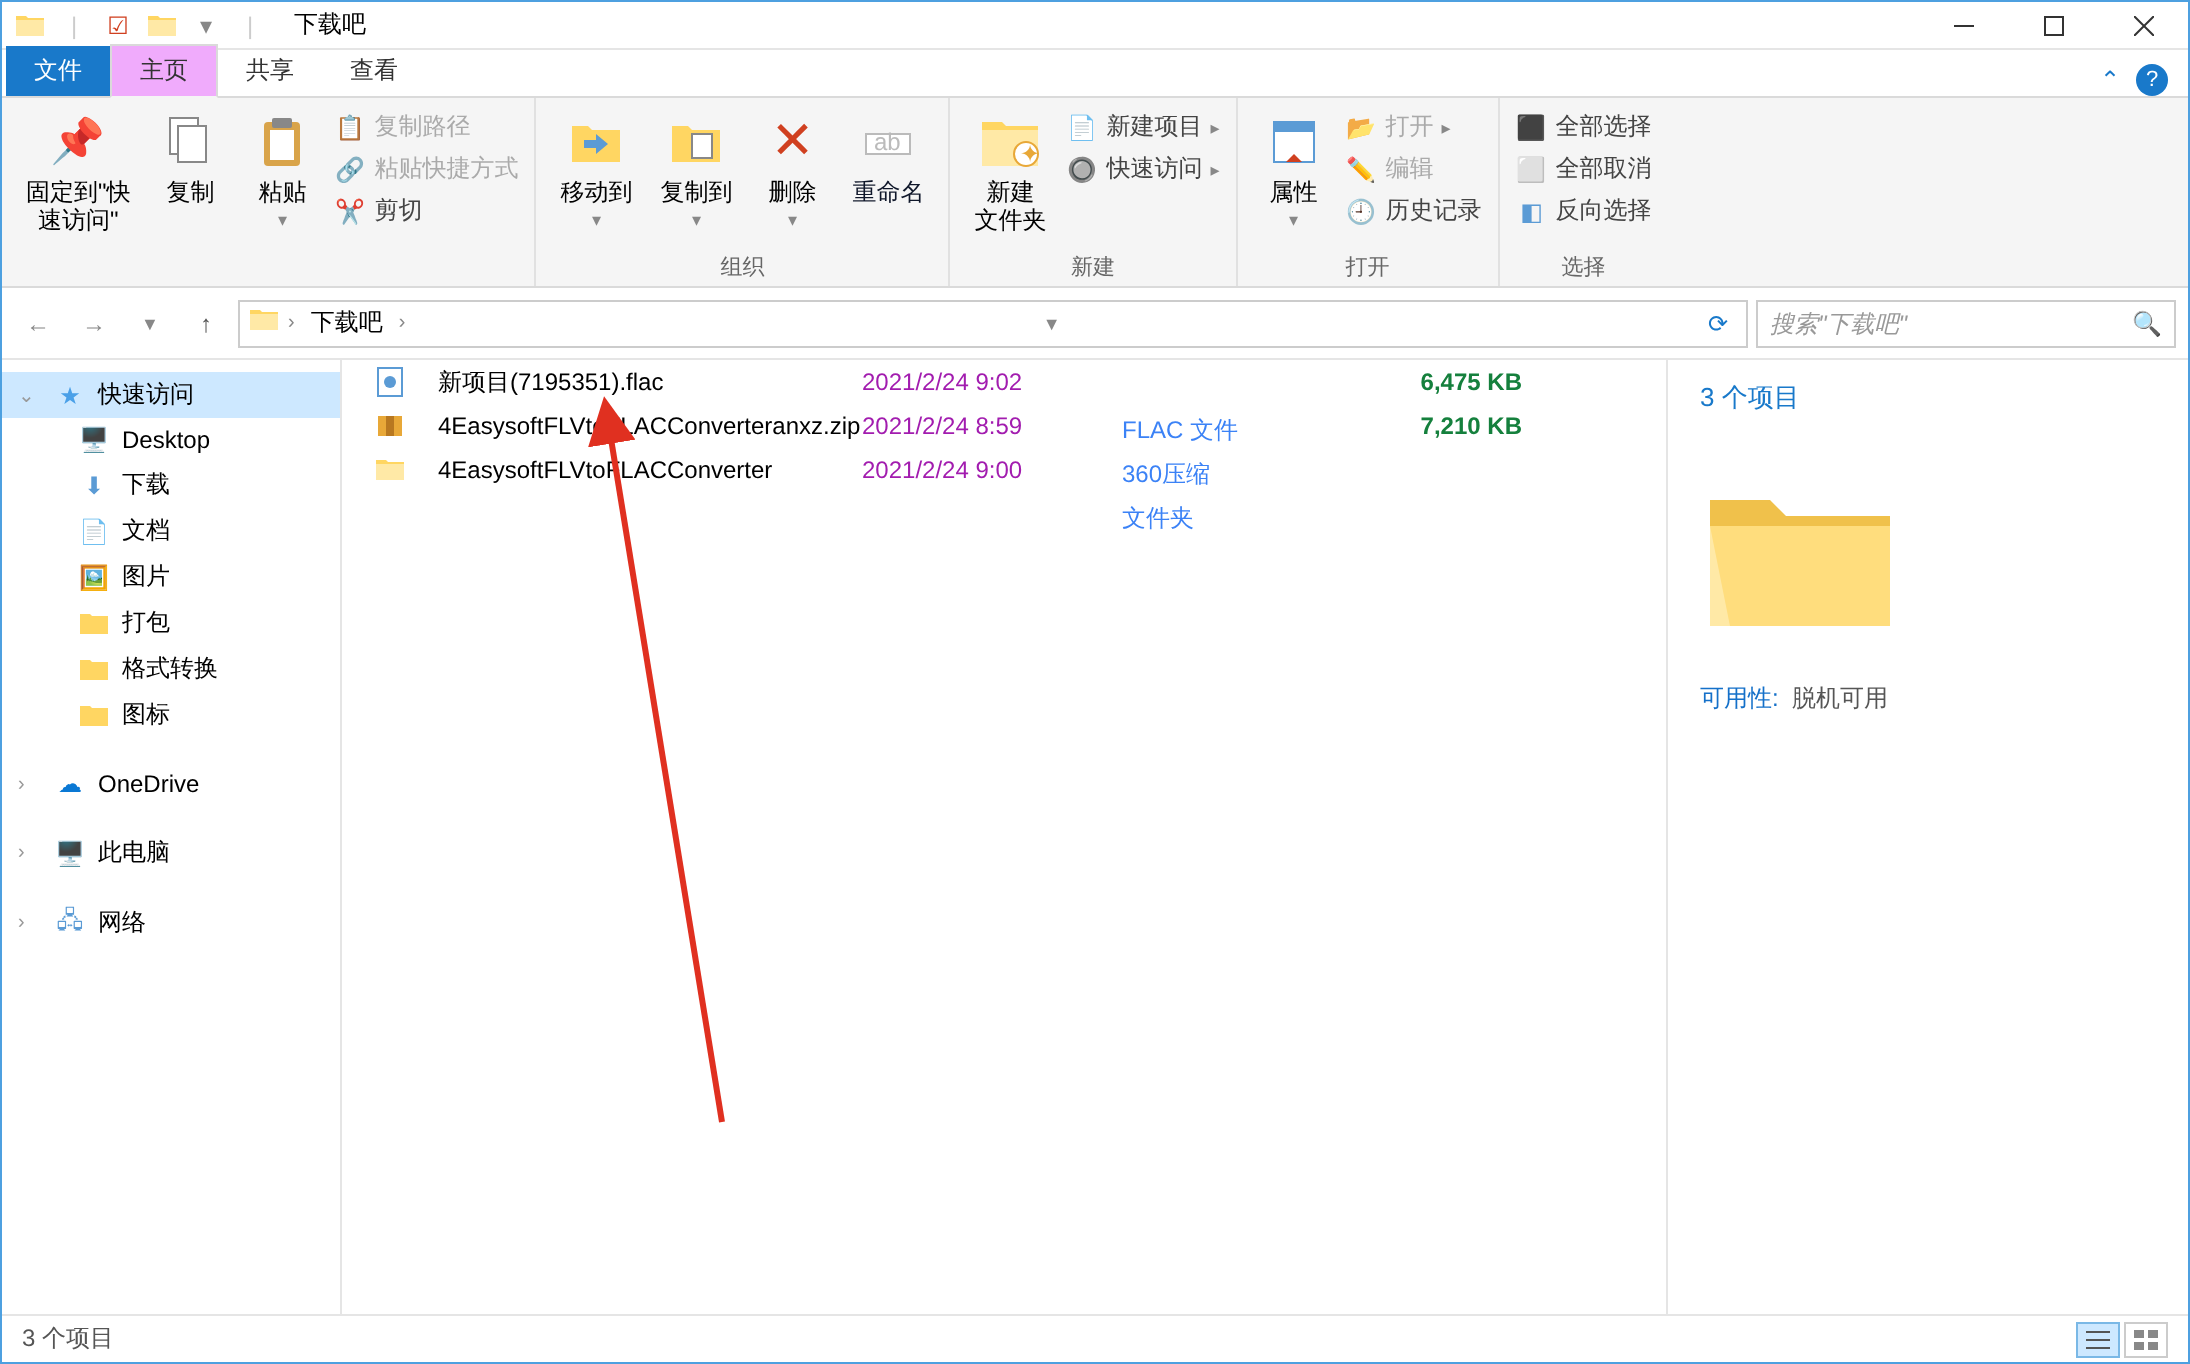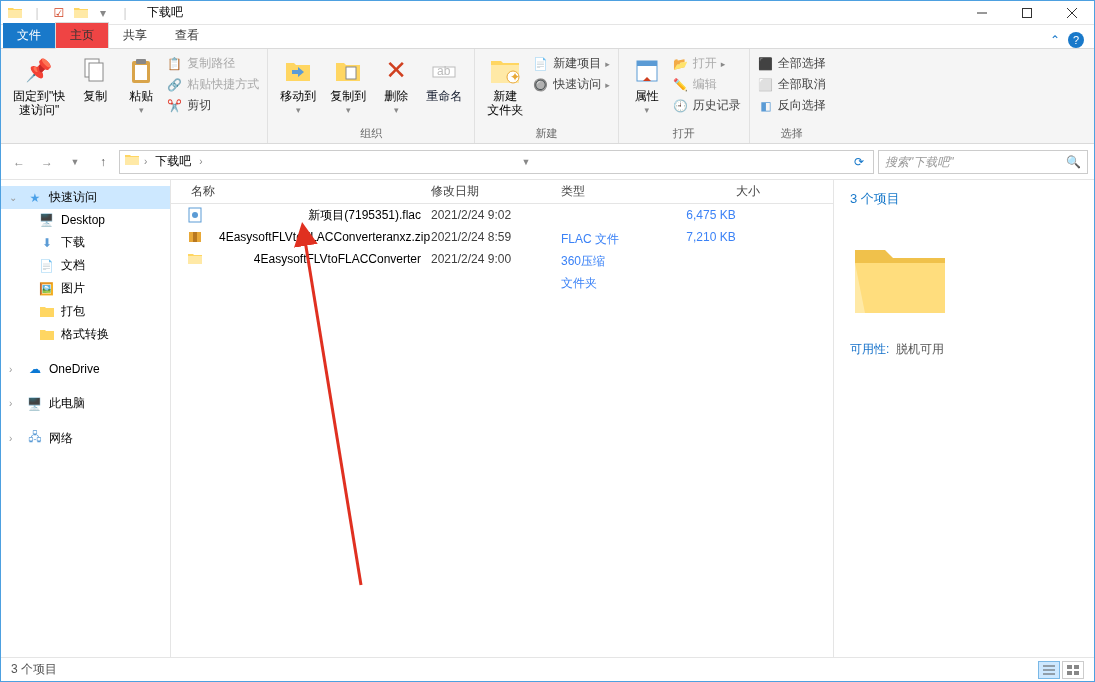--- a/index.html
+++ b/index.html
@@ -11,21 +11,21 @@
 .titlebar .qat span { width: 16px; height: 16px; display: inline-flex; align-items: center; justify-content: center; }
 .folder-ico { width: 16px; height: 16px; }
 .titlebar .title { padding-left: 8px; }
 .winctl { margin-left: auto; display: flex; }
 .winctl div { width: 45px; height: 24px; display: flex; align-items: center; justify-content: center; }
 
 
 .tabs { height: 24px; display: flex; align-items: flex-end; background: #fff; padding-left: 2px; border-bottom: 1px solid #dadada; }
 .tab { padding: 4px 14px; color: #333; cursor: default; margin-top: 36px; }
 .tab.file { background: #1979ca; color: #fff; }
-.tab.active { border: 1px solid #dadada; border-bottom: 1px solid #f5f5f5; background: #ef4444; margin-bottom: -1px; }
+.tab.active { border: 1px solid #dadada; border-bottom: 1px solid #f5f5f5; background: #f0abfc; margin-bottom: -1px; }
 .tabs .rightside { margin-left: auto; display: flex; align-items: center; gap: 8px; padding-right: 10px; }
 .help-circ { width:16px; height:16px; border-radius:50%; background:#1979ca; color:#fff; display:flex; align-items:center; justify-content:center; font-size:11px; }
 
 
 .ribbon { height: 95px; background: #f5f5f5; border-bottom: 1px solid #dadada; display: flex; }
 .rgroup { border-right: 1px solid #e1e1e1; padding: 4px 8px 2px; display: flex; flex-direction: column; }
 .rgroup .body { flex: 1; display: flex; align-items: flex-start; gap: 6px; }
 .rgroup .lbl { text-align: center; color: #666; font-size: 11px; padding-top: 2px; }
 .bigbtn { display: flex; flex-direction: column; align-items: center; gap: 2px; padding: 2px 4px; min-width: 40px; text-align: center; line-height: 1.2; }
 .bigbtn .ico { width: 32px; height: 32px; display: flex; align-items: center; justify-content: center; }
@@ -58,24 +58,24 @@
 
 .filepane { flex: 1; display: flex; flex-direction: column; border-right: 1px solid #e5e5e5; overflow:hidden; }
 .colheads { display: flex; border-bottom: 1px solid #e5e5e5; height: 24px; align-items: center; color: #444; }
 .colheads > div { padding: 0 10px; border-right: 1px solid transparent; }
 .col-name { width: 250px; padding-left: 20px !important; }
 .col-date { width: 130px; }
 .col-type { width: 110px; }
 .col-size { width: 110px; text-align: right; }
 .filelist { flex: 1; overflow: auto; position: relative; }
 .filerow { display: flex; align-items: center; height: 22px; }
-.filerow .c-name { width: 250px; display: flex; align-items: center; gap: 16px; padding-left: 16px; justify-content: space-between; }
-.filerow .c-date { width: 130px; color: #404040; padding-left: 10px; }
+.filerow .c-name { width: 250px; display: flex; align-items: center; gap: 16px; padding-left: 16px; }
+.filerow .c-date { width: 130px; color: #a21caf; padding-left: 10px; }
 .filerow .c-type { width: 110px; color: #3b82f6; padding-left: 10px; margin-top: 48px; }
-.filerow .c-size { width: 110px; color: #3b82f6; text-align: center; padding-right: 10px; }
+.filerow .c-size { width: 110px; color: #15803d; text-align: right; padding-right: 10px; font-weight: bold; }
 .fileico { width: 16px; height: 16px; display: flex; align-items: center; justify-content: center; }
 
 .arrow-annot { position: absolute; top: 16px; left: 120px; pointer-events: none; }
 
 .preview { width: 260px; padding: 10px 16px; color: #333; }
 .preview h3 { font-weight: normal; font-size: 13px; margin-bottom: 20px; color: #1979ca;}
 .preview .bigfolder { width: 100px; height: 80px; margin: 10px auto 20px; }
 .preview .availrow { color: #555; }
 .preview .availrow .k { color: #1470c9; }
 
@@ -366,20 +366,29 @@
       </div>
     <div class="navitem">
         <span class="exp"></span>
         <span class="ficon">
           <svg width="16" height="16" viewBox="0 0 16 16">
             <path fill="#ffd662" d="M1 3h5l1 1h8v9H1z"></path>
           </svg>
         </span>
         <span>格式转换</span>
       </div>
+    <div class="navitem">
+        <span class="exp"></span>
+        <span class="ficon">
+          <svg width="16" height="16" viewBox="0 0 16 16">
+            <path fill="#ffd662" d="M1 3h5l1 1h8v9H1z"></path>
+          </svg>
+        </span>
+        <span>图标</span>
+      </div>
     <div class="navspacer"></div>
     <div class="navitem top">
         <span class="exp">›</span>
         <span class="ficon" style="color:#0a78d4">☁</span>
         <span>OneDrive</span>
       </div>
     <div class="navspacer"></div>
     <div class="navitem top">
         <span class="exp">›</span>
         <span class="ficon" style="color:#5b9bd5">🖥️</span>
@@ -387,26 +396,20 @@
       </div>
     <div class="navspacer"></div>
     <div class="navitem top">
         <span class="exp">›</span>
         <span class="ficon" style="color:#5b9bd5">🖧</span>
         <span>网络</span>
       </div>
   </div>
 
   <div class="filepane">
-    <div class="colheads">
-      <div class="col-name">名称</div>
-      <div class="col-date">修改日期</div>
-      <div class="col-type">类型</div>
-      <div class="col-size">大小</div>
-    </div>
     <div class="filelist">
       <div class="filerow">
         <div class="c-name">
             <span class="fileico">
               <svg width="16" height="16" viewBox="0 0 16 16">
                 <rect x="2" y="1" width="12" height="14" fill="#fff" stroke="#5b9bd5"></rect>
                 <circle cx="8" cy="8" r="3" fill="#5b9bd5"></circle>
               </svg>
             </span>
             <span>新项目(7195351).flac</span>

